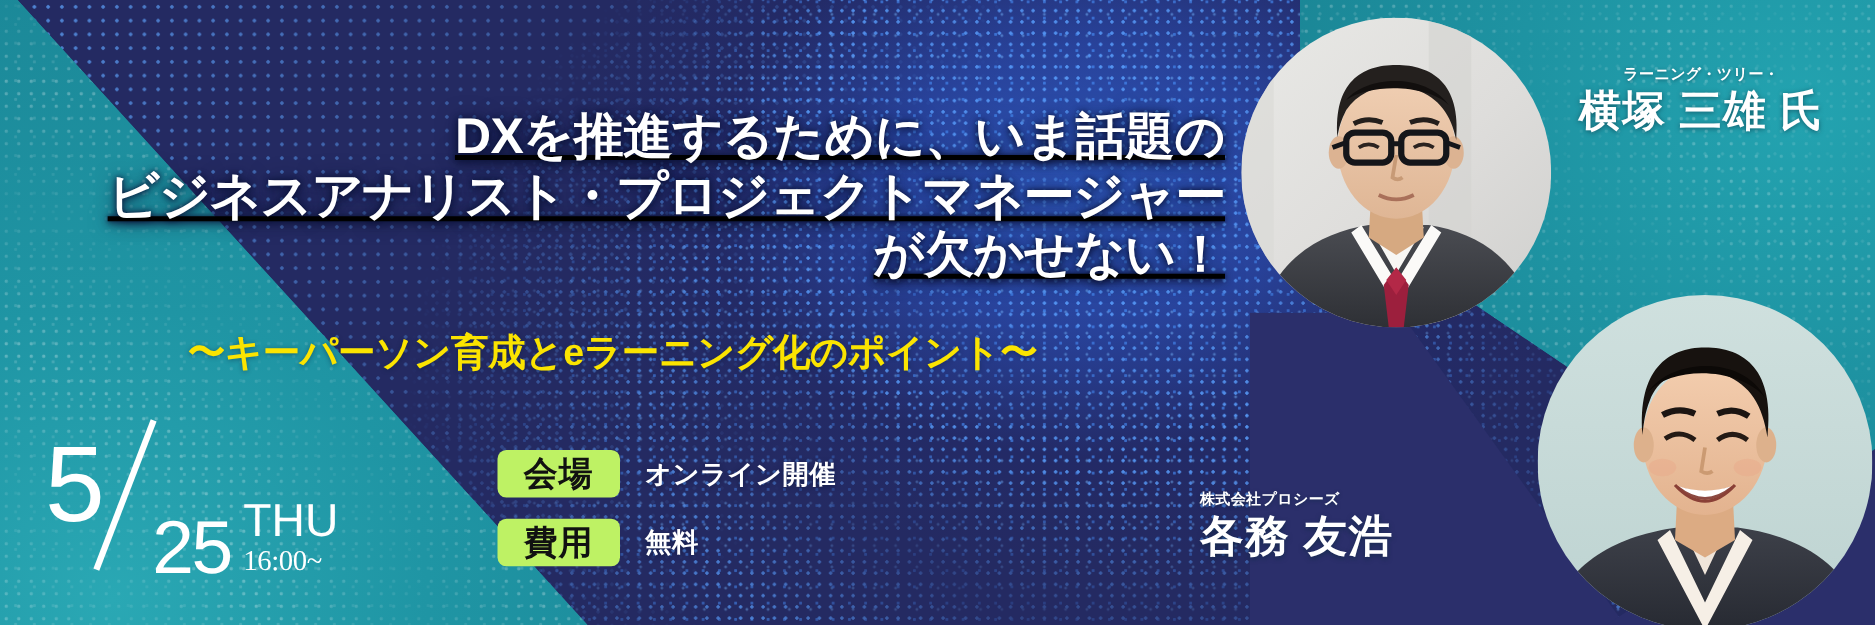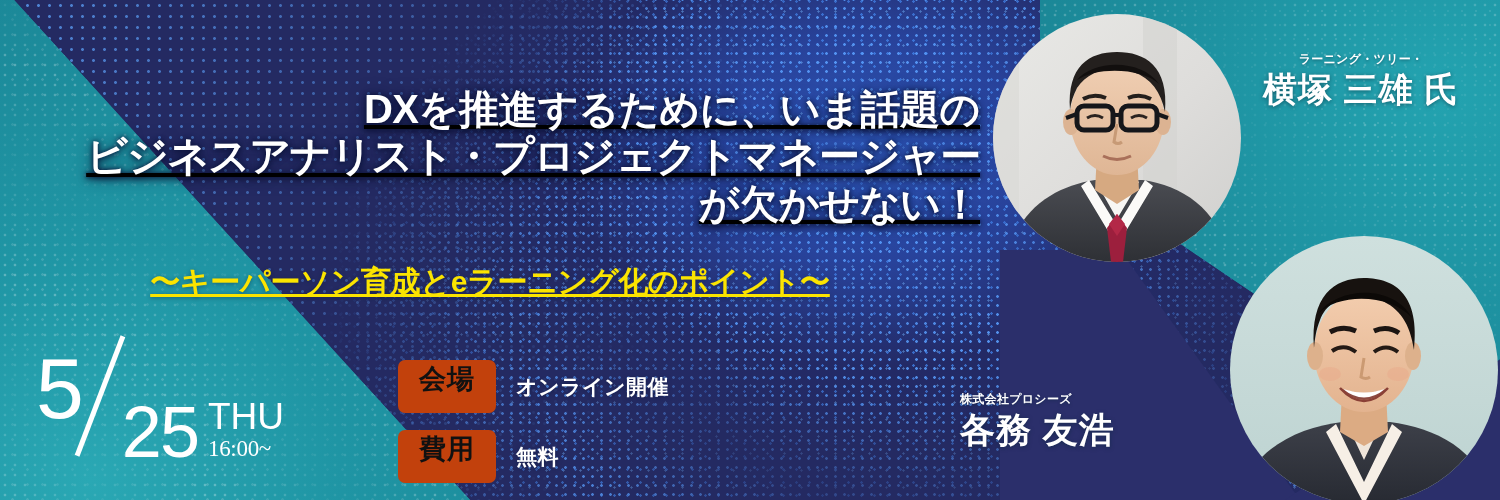--- a/index.html
+++ b/index.html
@@ -141,21 +141,20 @@
     left: 0; top: 262px;
     width: 980px;
     text-align: center;
     color: #FBE400;
     font-weight: 700;
     font-size: 30px;
     letter-spacing: -0.3px;
     white-space: nowrap;
     z-index: 7;
     text-shadow: 0 1px 4px rgba(10,30,60,0.45);
-    text-decoration: underline;
   }
 
   
   .date-block {
     position: absolute;
     left: 36px; top: 330px;
     z-index: 8;
     color: #ffffff;
     display: flex;
     align-items: flex-end;
@@ -176,21 +175,21 @@
   .d-slash::before {
     content: "";
     position: absolute;
     left: 50%; top: 2px;
     width: 5px; height: 128px;
     background: #ffffff;
     transform: translateX(-50%) rotate(21deg);
     transform-origin: center;
   }
   .d-day {
-    font-size: 72px;
+    font-size: 60px;
     font-weight: 400;
     line-height: 0.86;
     letter-spacing: -2px;
   }
   .d-meta {
     margin: 0 0 4px 10px;
     line-height: 1.0;
   }
   .d-dow {
     font-size: 37px;
@@ -210,25 +209,25 @@
     position: absolute;
     left: 398px; top: 360px;
     z-index: 8;
   }
   .info-row {
     display: flex;
     align-items: center;
     margin-bottom: 17px;
   }
   .info-badge {
-    background: #c2410c;
+    background: #bef264;
     color: #111111;
     font-weight: 700;
     font-size: 27px;
-    padding: 4px 12px 19px 12px;
+    padding: 4px 12px 4px 12px;
     border-radius: 7px;
     letter-spacing: 1px;
     min-width: 74px;
     text-align: center;
     line-height: 1.12;
   }
   .info-val {
     color: #ffffff;
     font-weight: 700;
     font-size: 21px;

